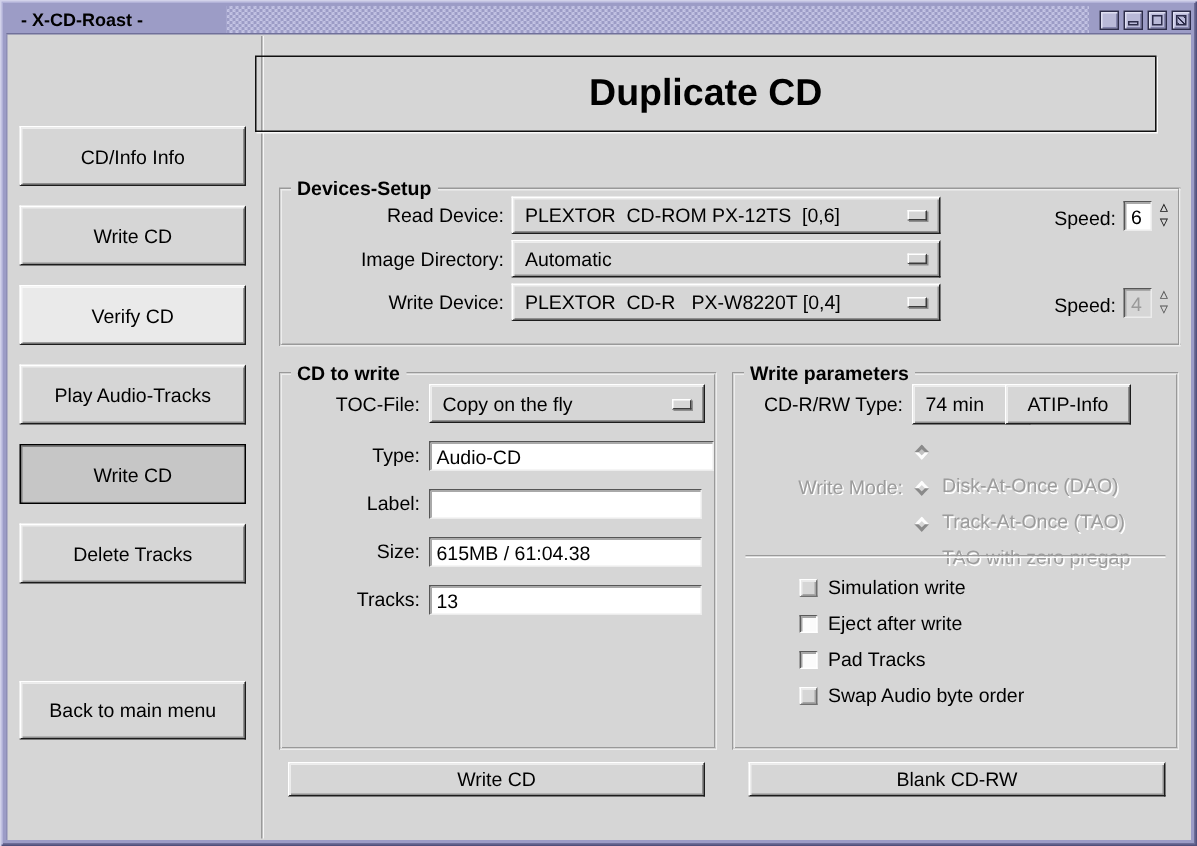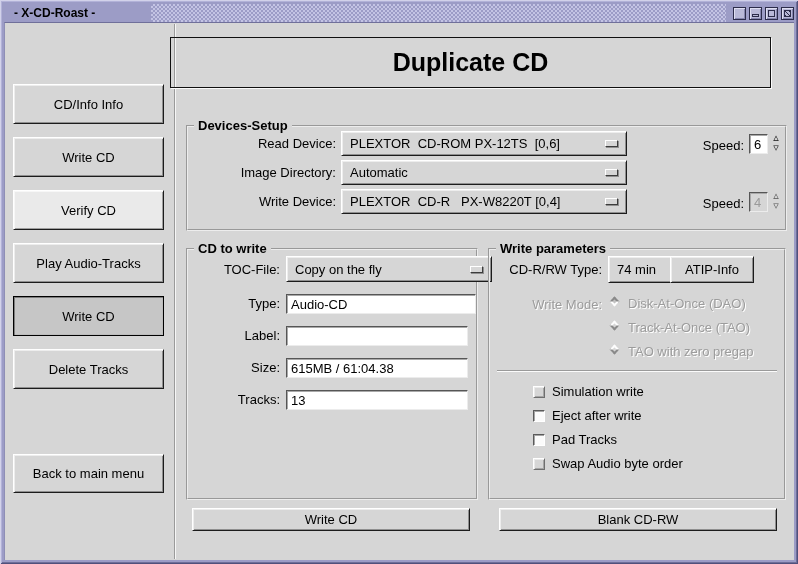--- a/index.html
+++ b/index.html
@@ -88,21 +88,21 @@
     border:1px solid #101010; box-shadow:1px 1px 0 #fafafa;
     display:flex; align-items:center; justify-content:center;
     font-size:25px; font-weight:bold;
   }
   .fr { position:absolute; border:2px groove #ededed;margin-top:12px; }
   .legend { position:absolute; top:-9px; left:6px; background:#d6d6d6; padding:0 4px;
             font-weight:bold; font-size:13px; white-space:nowrap; }
 
   .lbl { position:absolute; height:16px; line-height:16px; font-size:13px; white-space:nowrap; }
   .lbl.r { text-align:right; }
-  .dis { color:#9c9c9c; text-shadow:1px 1px 0 #fff; }
+  .dis { color:#9c9c9c; text-shadow:1px 1px 0 #fff;margin-top:20px; }
 
   .om { position:absolute; display:flex; align-items:center; padding:0 8px; cursor:default;gap:29px; }
   .om-text { white-space:pre; font-size:13px; }
   .om-ind {
     margin-left:auto; width:13px; height:7px;
     background:#d6d6d6; border:1px solid; border-color:#fff #3c3c3c #3c3c3c #fff;
     box-shadow: 1px 1px 0 #8f8f8f;
   }
 
   .btn { position:absolute; display:flex; align-items:center; justify-content:center;
@@ -217,21 +217,21 @@
   <input class="entry disabled" style="position: absolute; left: 749px; top: 192px; width: 19px; height: 20px;" value="4">
   <div class="spin dis-spin" style="left:770px;top:191px">
       <span>▵</span>
       <span>▿</span>
     </div>
 
   <div class="fr" style="left:186px;top:236px;width:292px;height:252px">
     <span class="legend">CD to write</span>
   </div>
   <div class="lbl r" style="left:170px;top:262px;width:110px">TOC-File:</div>
-  <div class="om raised" style="left:286px;top:256px;width:206px;height:26px">
+  <div class="om raised" style="left:286px;top:256px;width:184px;height:26px">
     <span class="om-text">Copy on the fly</span>
     <span class="om-ind"></span>
   </div>
 
   <div class="lbl r" style="left:170px;top:296px;width:110px">Type:</div>
   <input class="entry" style="position: absolute; left: 286px; top: 294px; width: 190px; height: 20px;" value="Audio-CD">
 
   <div class="lbl r" style="left:170px;top:328px;width:110px">Label:</div>
   <input class="entry" style="position: absolute; left: 286px; top: 326px; width: 182px; height: 20px;" value="">
 

